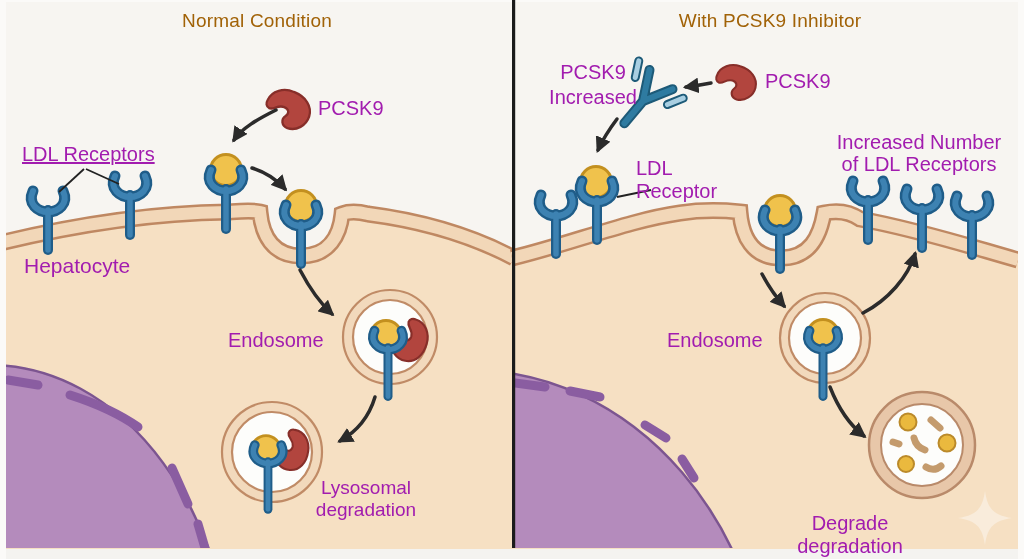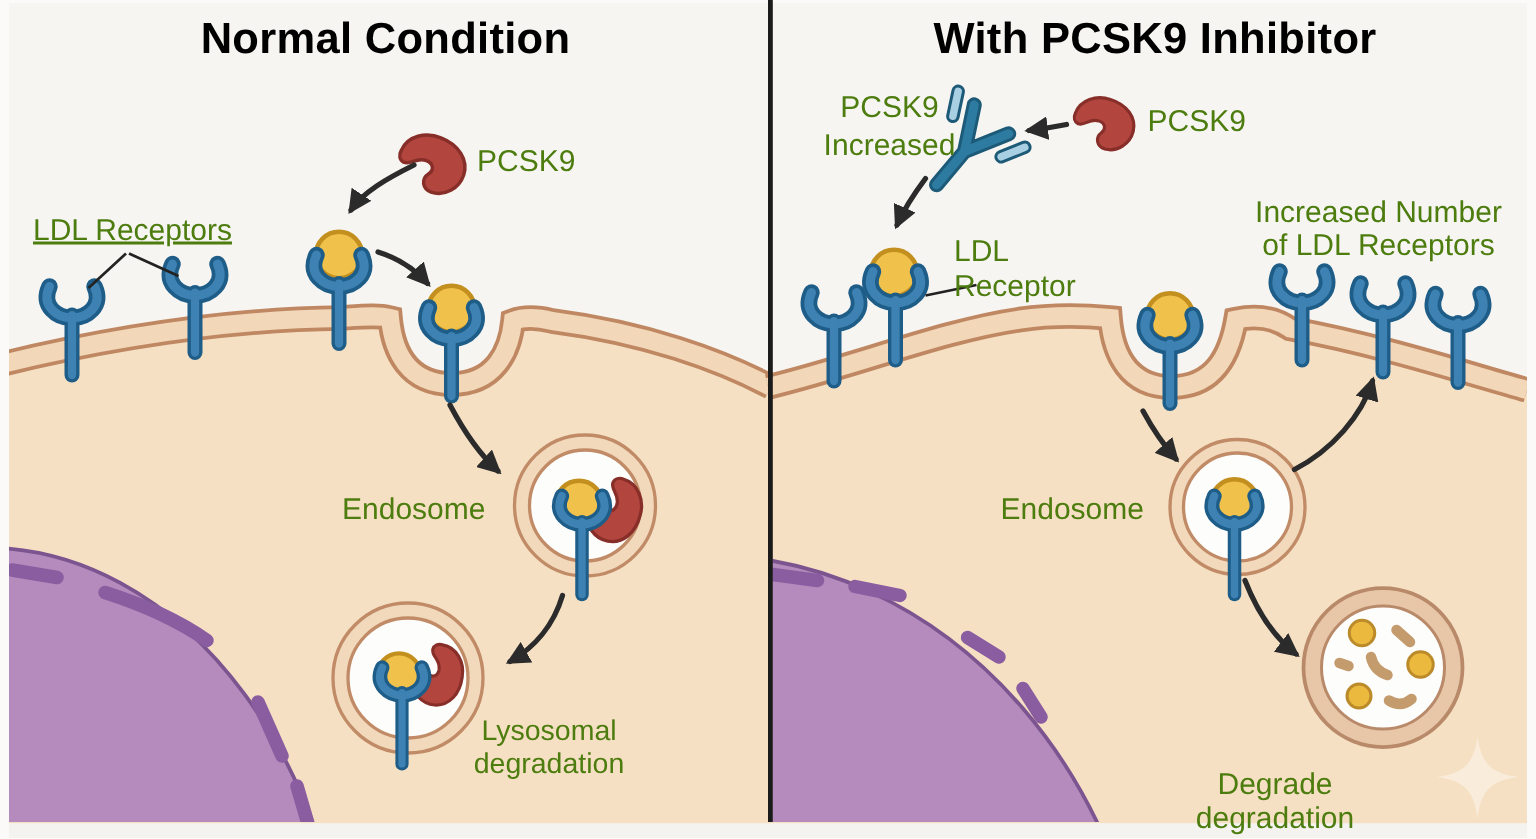--- a/index.html
+++ b/index.html
@@ -4,26 +4,26 @@
 <style>
   html,body{margin:0;padding:0;background:#ffffff;}
   .stage{
     position:relative;width:1024px;height:559px;overflow:hidden;
     background:#fbfaf8;
     font-family:"Liberation Sans", sans-serif;
     -webkit-font-smoothing:antialiased;
   }
   .stage svg{position:absolute;left:0;top:0;}
   .lbl{
-    position:absolute;color:#4d7c0f;font-size:20px;line-height:23px;
+    position:absolute;color:#a21caf;font-size:20px;line-height:23px;
     white-space:nowrap;
   }
   .lbl.center{text-align:center;white-space:normal;}
   .title{
-    position:absolute;font-size:29px;font-weight:700;color:#000000;
+    position:absolute;font-size:19px;font-weight:400;color:#a16207;
     text-align:center;letter-spacing:.2px;
   }
   .small{font-size:19px;line-height:22px;}
 </style>
 </head>
 <body>
 
 <div class="stage">
 
 <svg width="1024" height="559" viewBox="0 0 1024 559">
@@ -203,20 +203,21 @@
   <rect x="0" y="549" width="1024" height="10" fill="#f4f3f0"></rect>
   <rect x="0" y="0" width="6" height="559" fill="#fbfaf8"></rect>
   <rect x="1018" y="0" width="6" height="559" fill="#fbfaf8"></rect>
 </svg>
 
 <div class="title" style="left:107px;top:10px;width:300px;">Normal Condition</div>
 <div class="title" style="left:620px;top:10px;width:300px;">With PCSK9 Inhibitor</div>
 
 <div class="lbl" style="left:318px;top:97px;">PCSK9</div>
 <div class="lbl" style="left:22px;top:143px;text-decoration:underline;">LDL Receptors</div>
+<div class="lbl" style="left:24px;top:254px;font-size:21px;">Hepatocyte</div>
 <div class="lbl" style="left:228px;top:329px;">Endosome</div>
 <div class="lbl center small" style="left:296px;top:477px;width:140px;">
   <span>Lysosomal</span><br>
   <span>degradation</span>
 </div>
 
 <div class="lbl center" style="left:536px;top:60px;width:114px;line-height:25px;">
   <span>PCSK9</span><br>
   <span>Increased</span>
 </div>

